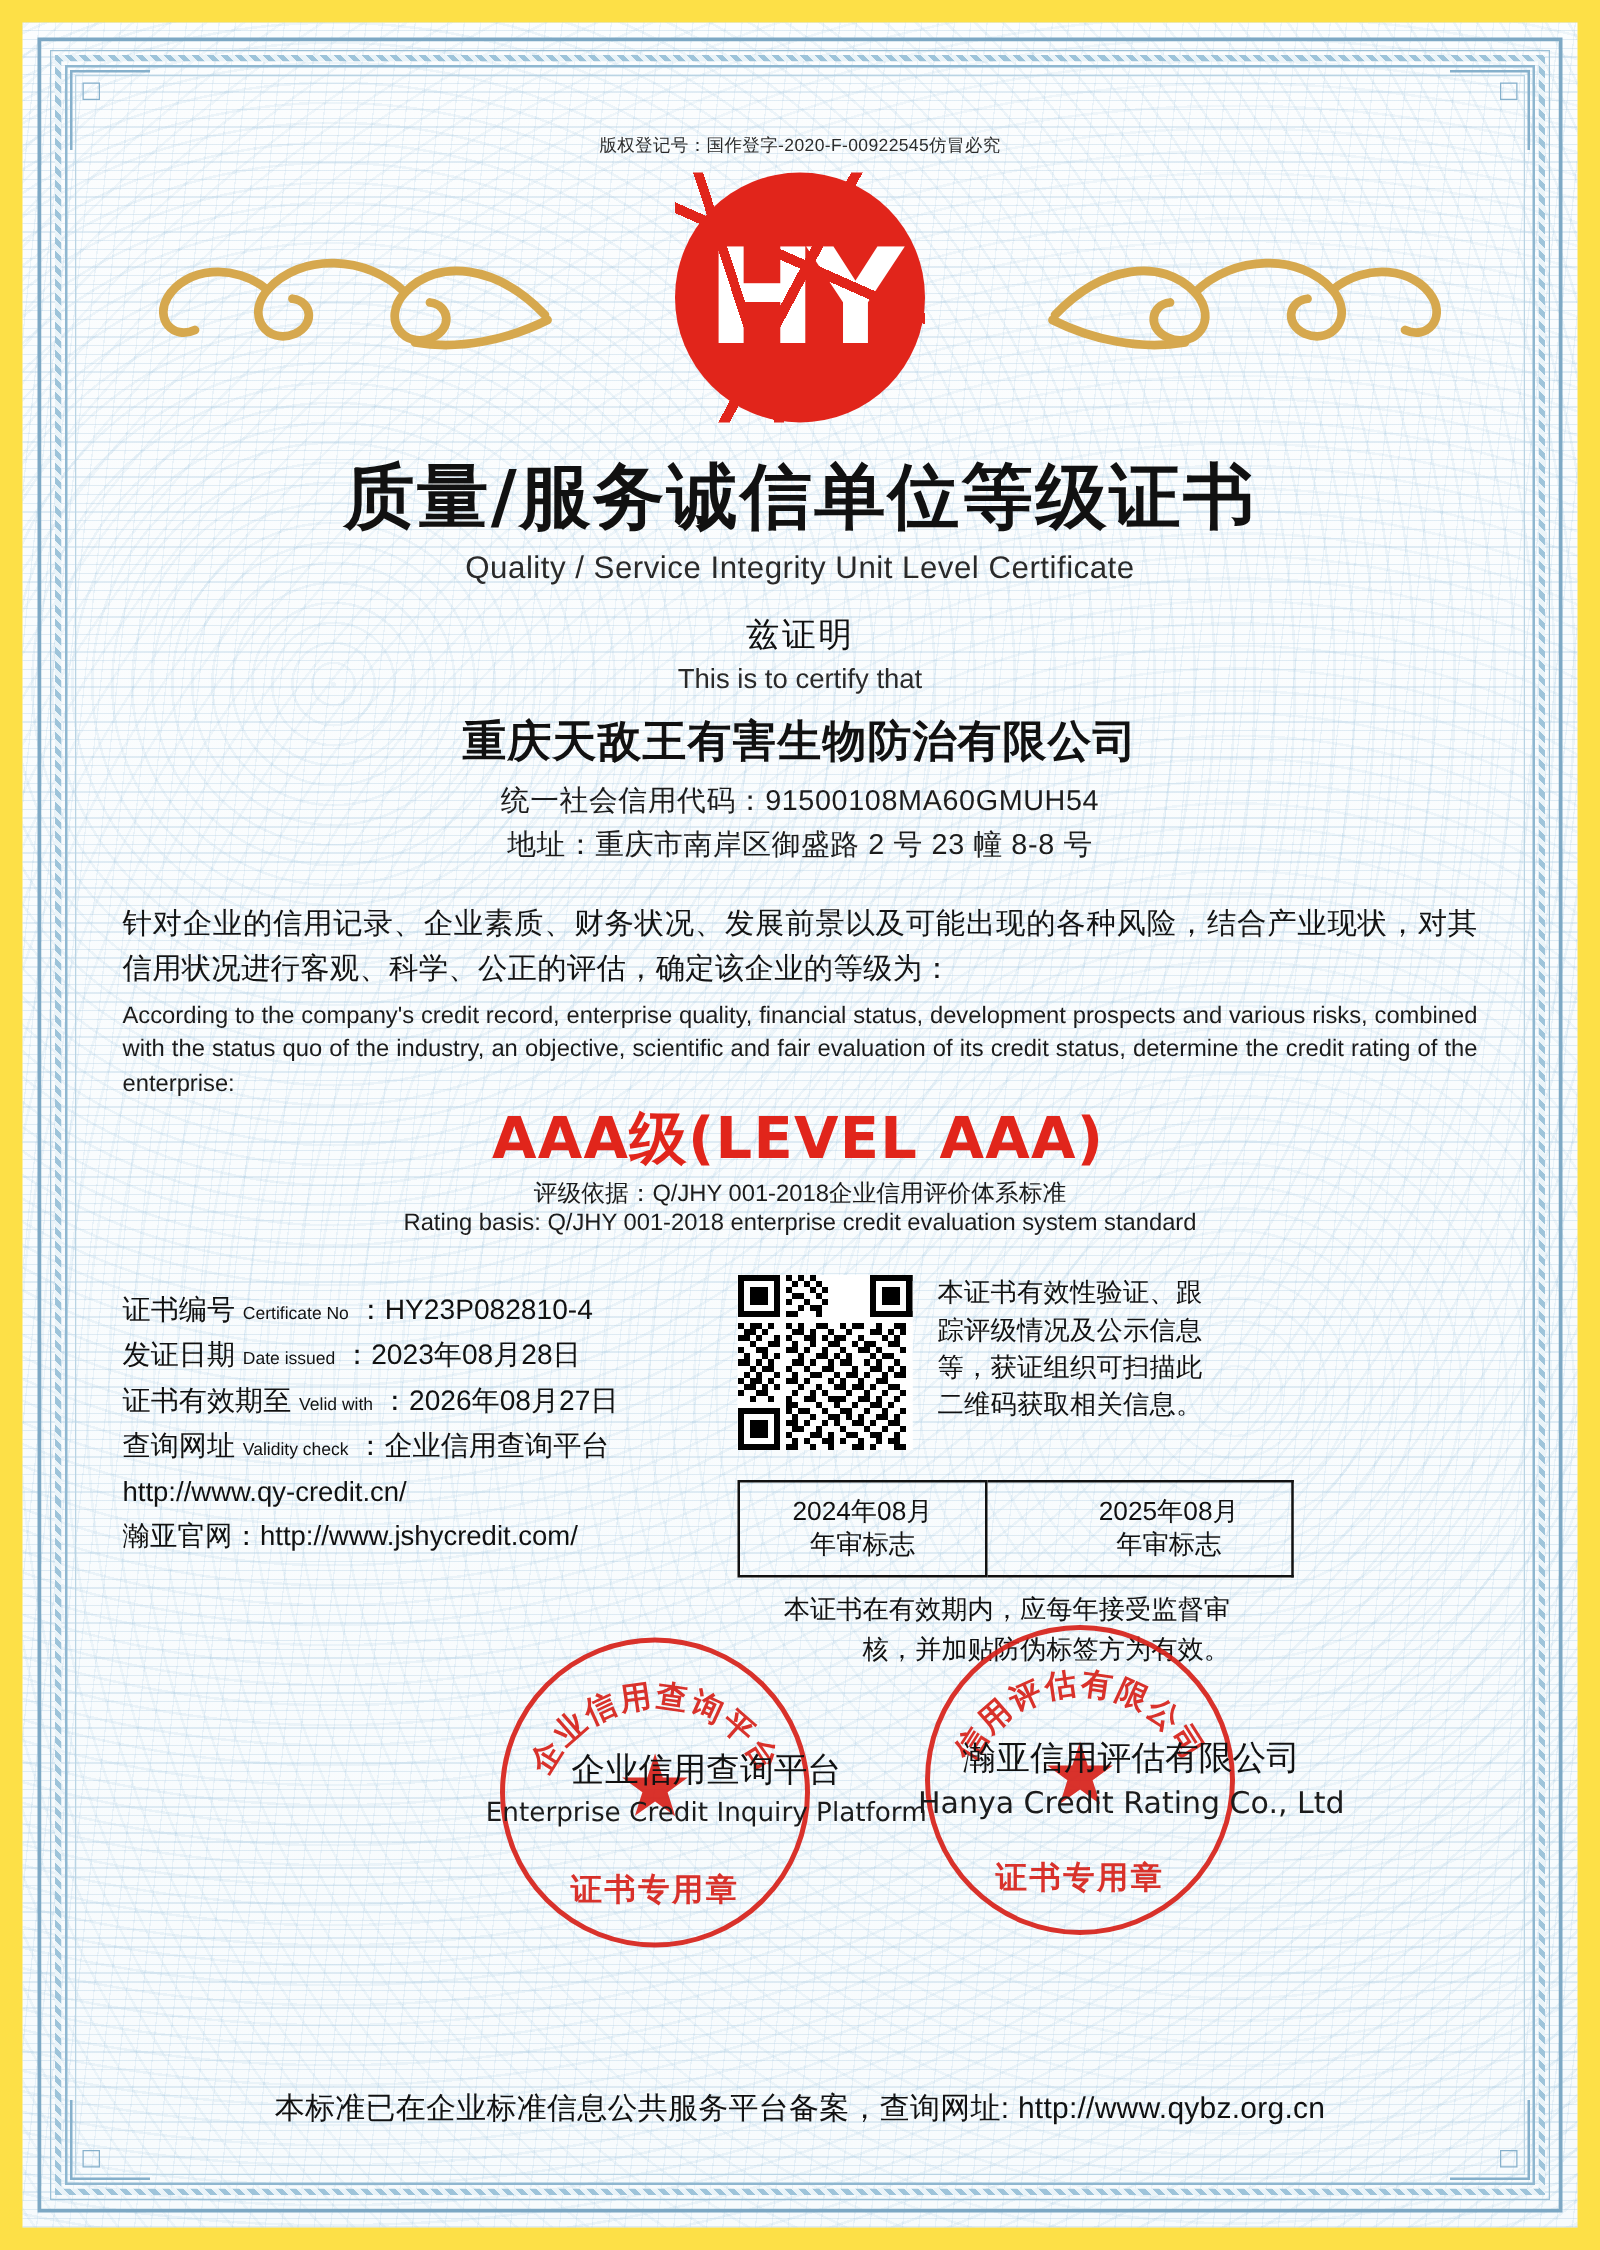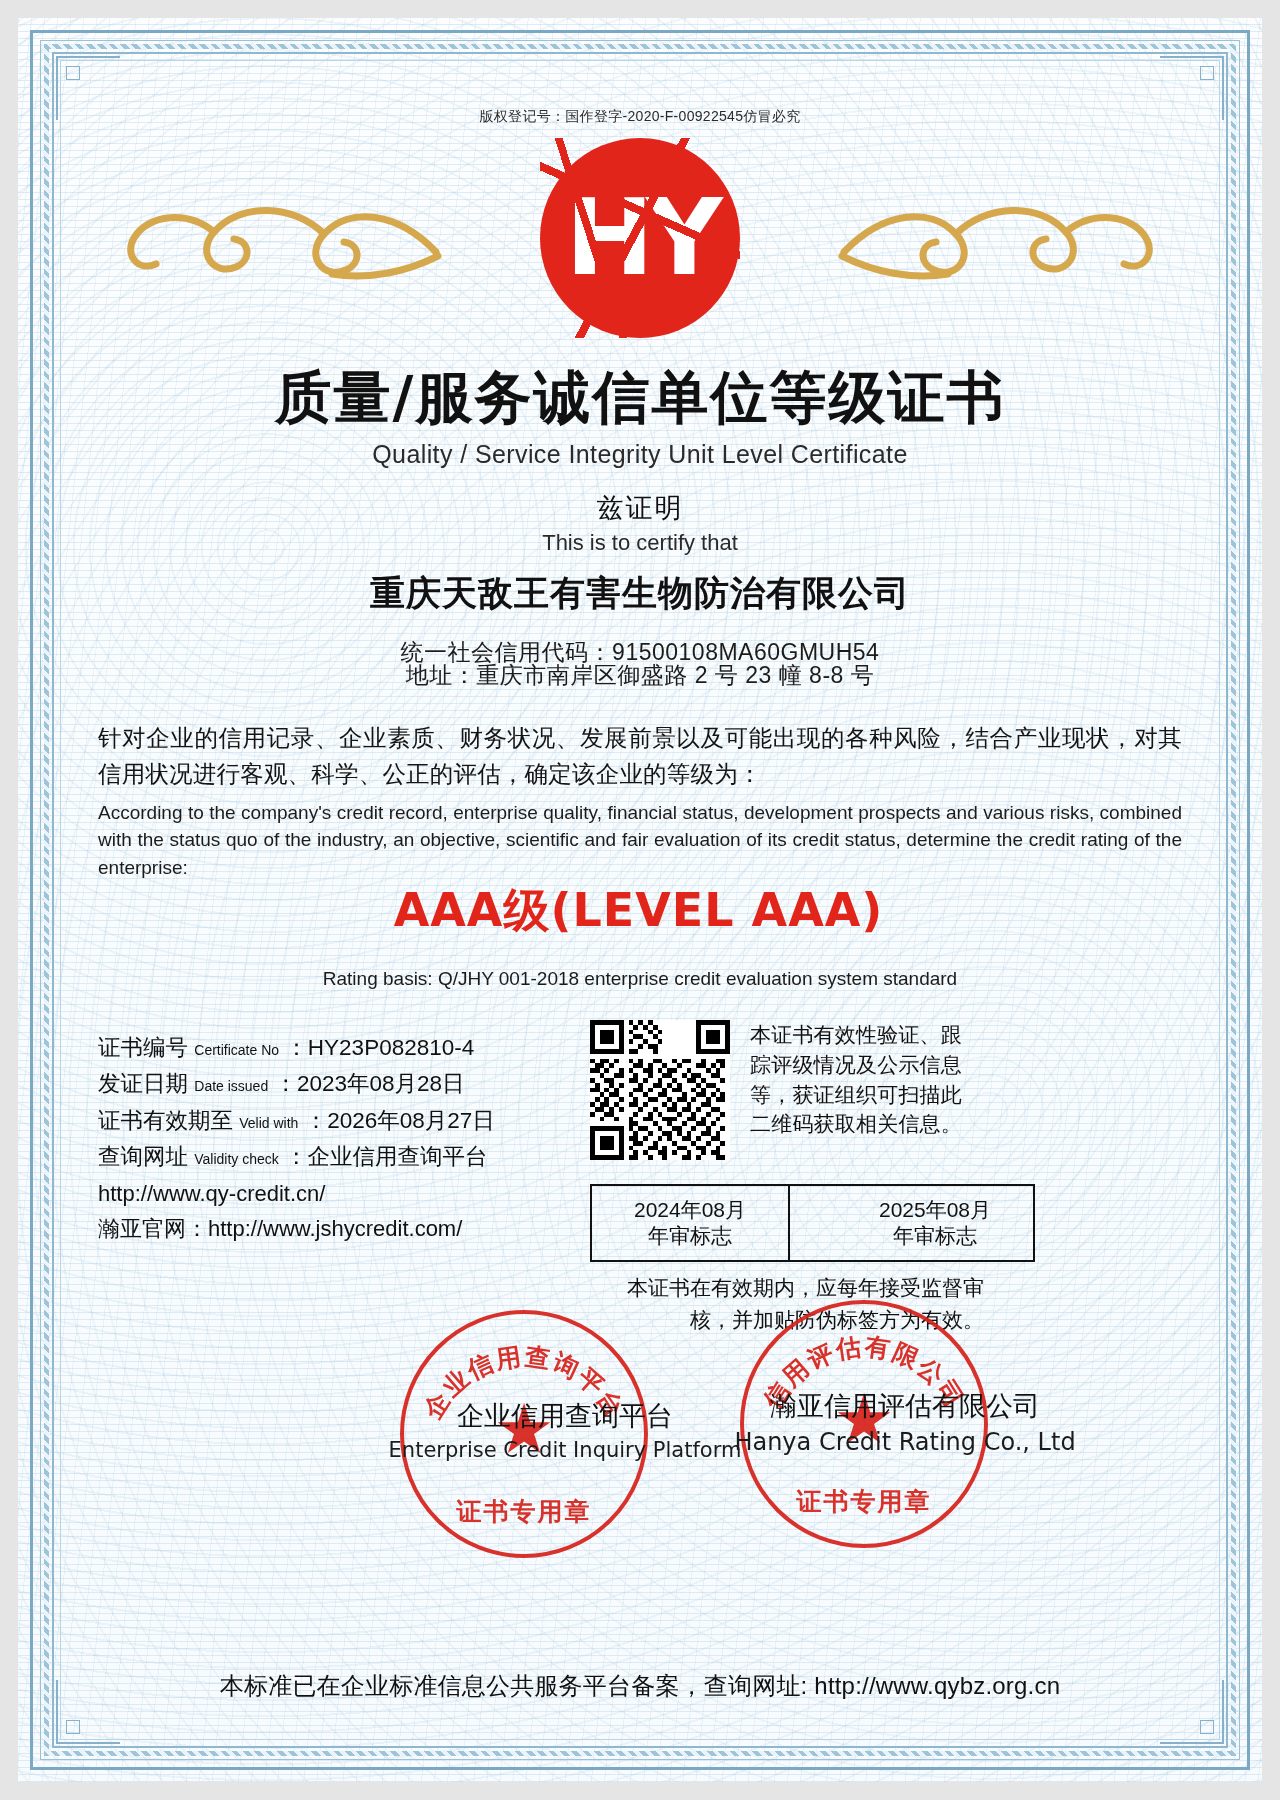--- a/index.html
+++ b/index.html
@@ -5,21 +5,21 @@
   html,body{margin:0;padding:0;}
   body{
     width:1280px;height:1800px;
     background:#ffffff;
     font-family:"Liberation Sans", sans-serif;
     overflow:hidden;
   }
   .page{
     position:relative;
     width:1280px;height:1800px;
-    background:#e5e5e5;
+    background:#fde047;
   }
   
   .paper{
     position:absolute;left:18px;top:18px;right:18px;bottom:18px;
     background:
       repeating-linear-gradient(0deg, rgba(160,195,220,.30) 0px, rgba(160,195,220,.30) 1px, rgba(255,255,255,0) 1px, rgba(255,255,255,0) 7px),
       repeating-linear-gradient(96deg, rgba(150,190,220,.16) 0px, rgba(150,190,220,.16) 1px, rgba(255,255,255,0) 1px, rgba(255,255,255,0) 13px),
       linear-gradient(180deg,#fbfdfe,#f7fbfd);
   }
   .paper:before{
@@ -123,21 +123,21 @@
     position:absolute;top:460px;left:0;right:0;text-align:center;
     font-size:22px;color:#2a2a2a;
   }
   .company{
     position:absolute;top:500px;left:0;right:0;text-align:center;
     font-size:35px;font-weight:bold;color:#111;letter-spacing:1px;
     font-family:"DejaVu Sans", sans-serif;
   }
   .credit-code{
     position:absolute;top:555px;left:0;right:0;text-align:center;
-    font-size:23px;color:#1c1c1c;letter-spacing:.5px;margin-top:12px;
+    font-size:23px;color:#1c1c1c;letter-spacing:.5px;
   }
   .address{
     position:absolute;top:590px;left:0;right:0;text-align:center;
     font-size:23px;color:#1c1c1c;letter-spacing:.5px;
   }
   .para{
     position:absolute;top:650px;left:28px;right:28px;
   }
   .para-cn{
     font-size:23.5px;color:#141414;line-height:1.55;text-align:justify;
@@ -284,20 +284,21 @@
     <div class="company">重庆天敌王有害生物防治有限公司</div>
     <div class="credit-code">统一社会信用代码：91500108MA60GMUH54</div>
     <div class="address">地址：重庆市南岸区御盛路 2 号 23 幢 8-8 号</div>
 
     <div class="para">
       <div class="para-cn">针对企业的信用记录、企业素质、财务状况、发展前景以及可能出现的各种风险，结合产业现状，对其信用状况进行客观、科学、公正的评估，确定该企业的等级为：</div>
       <div class="para-en">According to the company's credit record, enterprise quality, financial status, development prospects and various risks, combined with the status quo of the industry, an objective, scientific and fair evaluation of its credit status, determine the credit rating of the enterprise:</div>
     </div>
 
     <div class="level">AAA级(LEVEL AAA)</div>
+    <div class="basis-cn">评级依据：Q/JHY 001-2018企业信用评价体系标准</div>
     <div class="basis-en">Rating basis: Q/JHY 001-2018 enterprise credit evaluation system standard</div>
 
     <div class="details">
       <div class="row">
         <span>证书编号</span>
         <span class="lbl-en">Certificate No</span>
         <span>：HY23P082810-4</span>
       </div>
       <div class="row">
         <span>发证日期</span>

